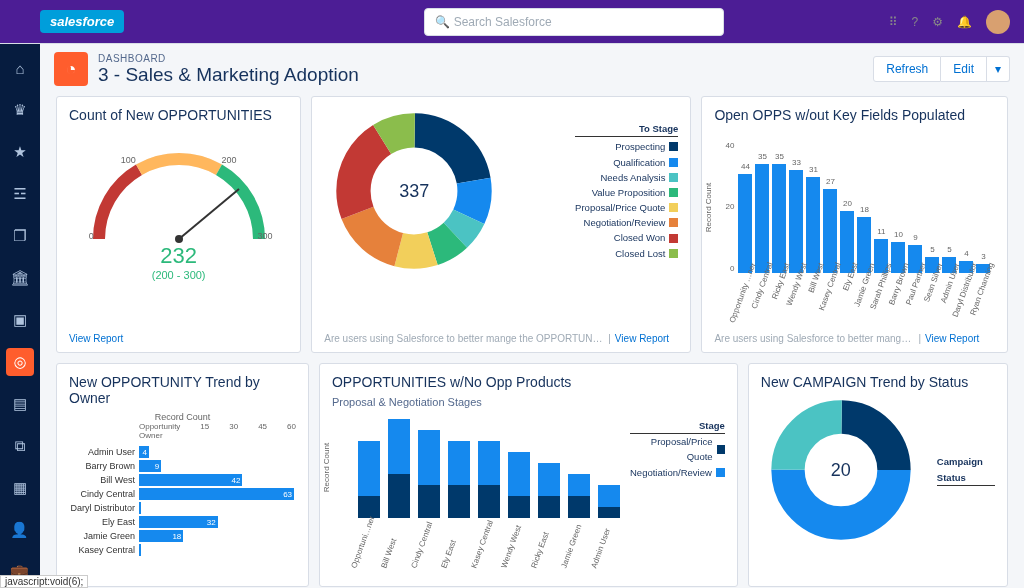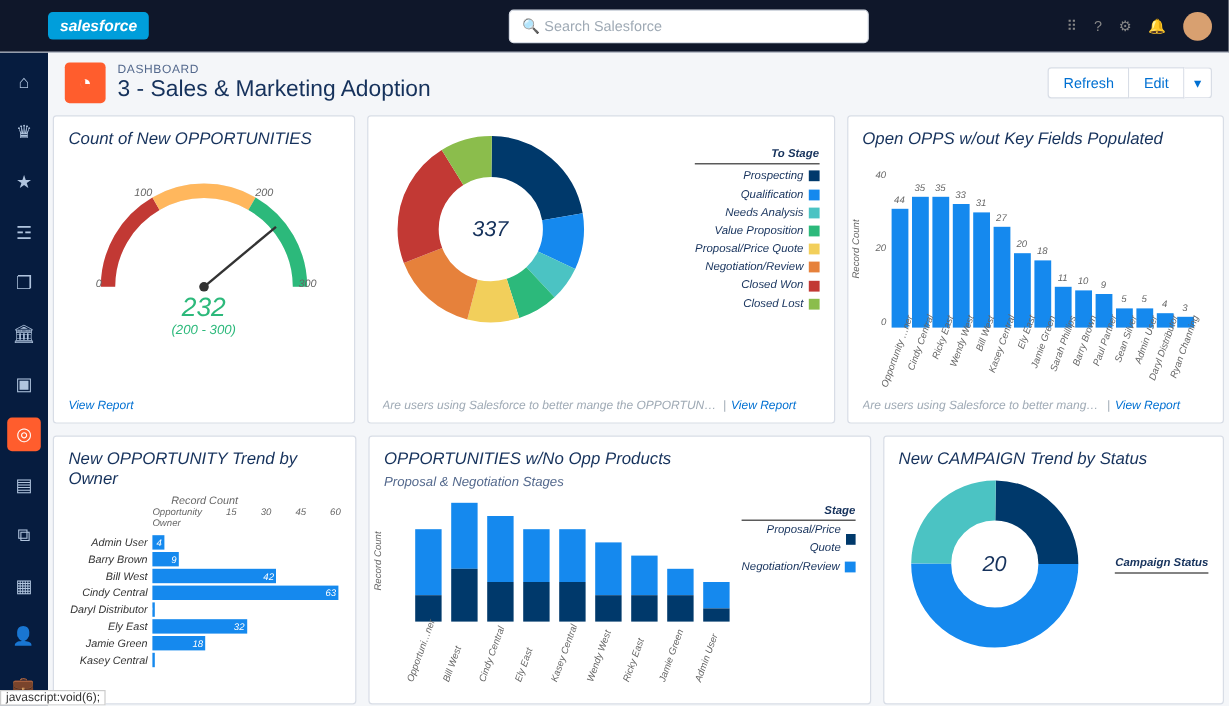--- a/index.html
+++ b/index.html
@@ -1,36 +1,36 @@
 <!DOCTYPE html>
 <html><head>
 <meta charset="utf-8">
 <style>
 * { box-sizing: border-box; margin: 0; padding: 0; }
 body { font-family: -apple-system, BlinkMacSystemFont, "Segoe UI", Arial, sans-serif; font-size: 12px; background: #f4f6f9; color: #16325c; width: 1024px; height: 588px; overflow: hidden; position: relative; }
-.top-bar { height: 44px; width: 1024px; background: #0f172a; border-bottom: 1px solid #d8dde6; display: flex; align-items: center; padding-left: 40px; }
+.top-bar { height: 44px; width: 1024px; background: #4c1d95; border-bottom: 1px solid #d8dde6; display: flex; align-items: center; padding-left: 40px; }
 .logo { background: #009edb; color: #fff; padding: 4px 10px; border-radius: 4px; font-size: 13px; font-style: italic; font-weight: bold; }
 .search-box { margin-left: 300px; width: 300px; height: 28px; border: 1px solid #d8dde6; border-radius: 4px; background: #fff; padding: 0 10px; display: flex; align-items: center; color: #9faab5; }
 .top-icons { margin-left: auto; display: flex; align-items: center; gap: 14px; padding-right: 14px; color: #888; }
 .avatar { width: 24px; height: 24px; border-radius: 50%; background: #d8a070; }
 .left-nav { position: absolute; left: 0; top: 44px; width: 40px; height: 544px; background: #061c3f; display: flex; flex-direction: column; align-items: center; padding-top: 10px; gap: 14px; color: #b0c4de; font-size: 15px; }
 .nav-item { width: 28px; height: 28px; display: flex; align-items: center; justify-content: center; cursor: pointer; }
 .nav-item.active { background: #ff5d2d; border-radius: 4px; color: #fff; }
 .main { position: absolute; left: 40px; top: 44px; width: 984px; height: 544px; overflow: hidden; }
 .header-row { padding: 8px 14px 10px 14px; display: flex; align-items: center; }
 .header-icon { width: 34px; height: 34px; background: #ff5d2d; border-radius: 4px; display: flex; align-items: center; justify-content: center; color: #fff; font-size: 18px; margin-right: 10px; }
 .header-txt .eyebrow { font-size: 10px; color: #54698d; letter-spacing: .5px; }
 .header-txt h1 { font-size: 19px; font-weight: 400; color: #16325c; }
 .header-txt .meta { font-size: 10px; color: #9faab5; }
 .header-actions { margin-left: auto; display: flex; gap: 0; }
 .btn { border: 1px solid #d8dde6; background: #fff; color: #0070d2; padding: 5px 12px; font-size: 12px; cursor: pointer; }
 .btn:first-child { border-radius: 3px 0 0 3px; }
 .btn+.btn { border-left: none; }
 .btn-menu { border-radius: 0 3px 3px 0; padding: 5px 8px; }
-.cards { display: grid; grid-template-columns: 1fr 1.55fr 1.25fr; gap: 10px; padding: 0 4px; font-style: italic; }
+.cards { display: grid; grid-template-columns: 1fr 1.55fr 1.25fr; gap: 10px; padding: 0 16px; }
 .card { background: #fff; border: 1px solid #d8dde6; border-radius: 3px; padding: 10px 12px 8px; display: flex; flex-direction: column; }
 .card h3 { font-weight: 400; font-size: 14px; color: #16325c; margin-bottom: 6px; }
 .card-footer { margin-top: auto; font-size: 10px; color: #9faab5; display: flex; align-items: baseline; gap: 4px; padding-top: 6px; }
 .link { color: #0070d2; cursor: pointer; }
 .gauge { position: relative; width: 200px; height: 100px; margin: 10px auto 4px; }
 .gauge-val { text-align: center; color: #2cb97b; font-size: 22px; }
 .gauge-range { text-align: center; color: #2cb97b; font-size: 11px; margin-bottom: 4px; }
 .legend { font-size: 9.5px; line-height: 1.6; }
 .legend-row { display: flex; align-items: center; justify-content: flex-end; gap: 4px; }
 .swatch { width: 9px; height: 9px; display: inline-block; }
@@ -409,21 +409,21 @@
       <h3>New CAMPAIGN Trend by Status</h3>
       <div class="donut2">
         <div class="donut" style="width:140px;height:140px">
           <svg viewBox="0 0 42 42" width="140" height="140">
             <circle cx="21" cy="21" r="15.9" fill="none" stroke="#00396b" stroke-width="10" stroke-dasharray="25 75" stroke-dashoffset="25"></circle>
             <circle cx="21" cy="21" r="15.9" fill="none" stroke="#1589ee" stroke-width="10" stroke-dasharray="50 50" stroke-dashoffset="0"></circle>
             <circle cx="21" cy="21" r="15.9" fill="none" stroke="#4bc3c3" stroke-width="10" stroke-dasharray="25 75" stroke-dashoffset="-50"></circle>
           </svg>
           <div class="center-num">20</div>
         </div>
-        <div class="legend" style="text-align:center;margin-left:auto">
+        <div class="legend" style="text-align:left;margin-left:auto">
           <div style="font-weight:bold;border-bottom:1px solid #333;">Campaign Status</div>
         </div>
       </div>
       <div class="card-footer">
         
       </div>
     </div>
   </div>
 </div>
 

